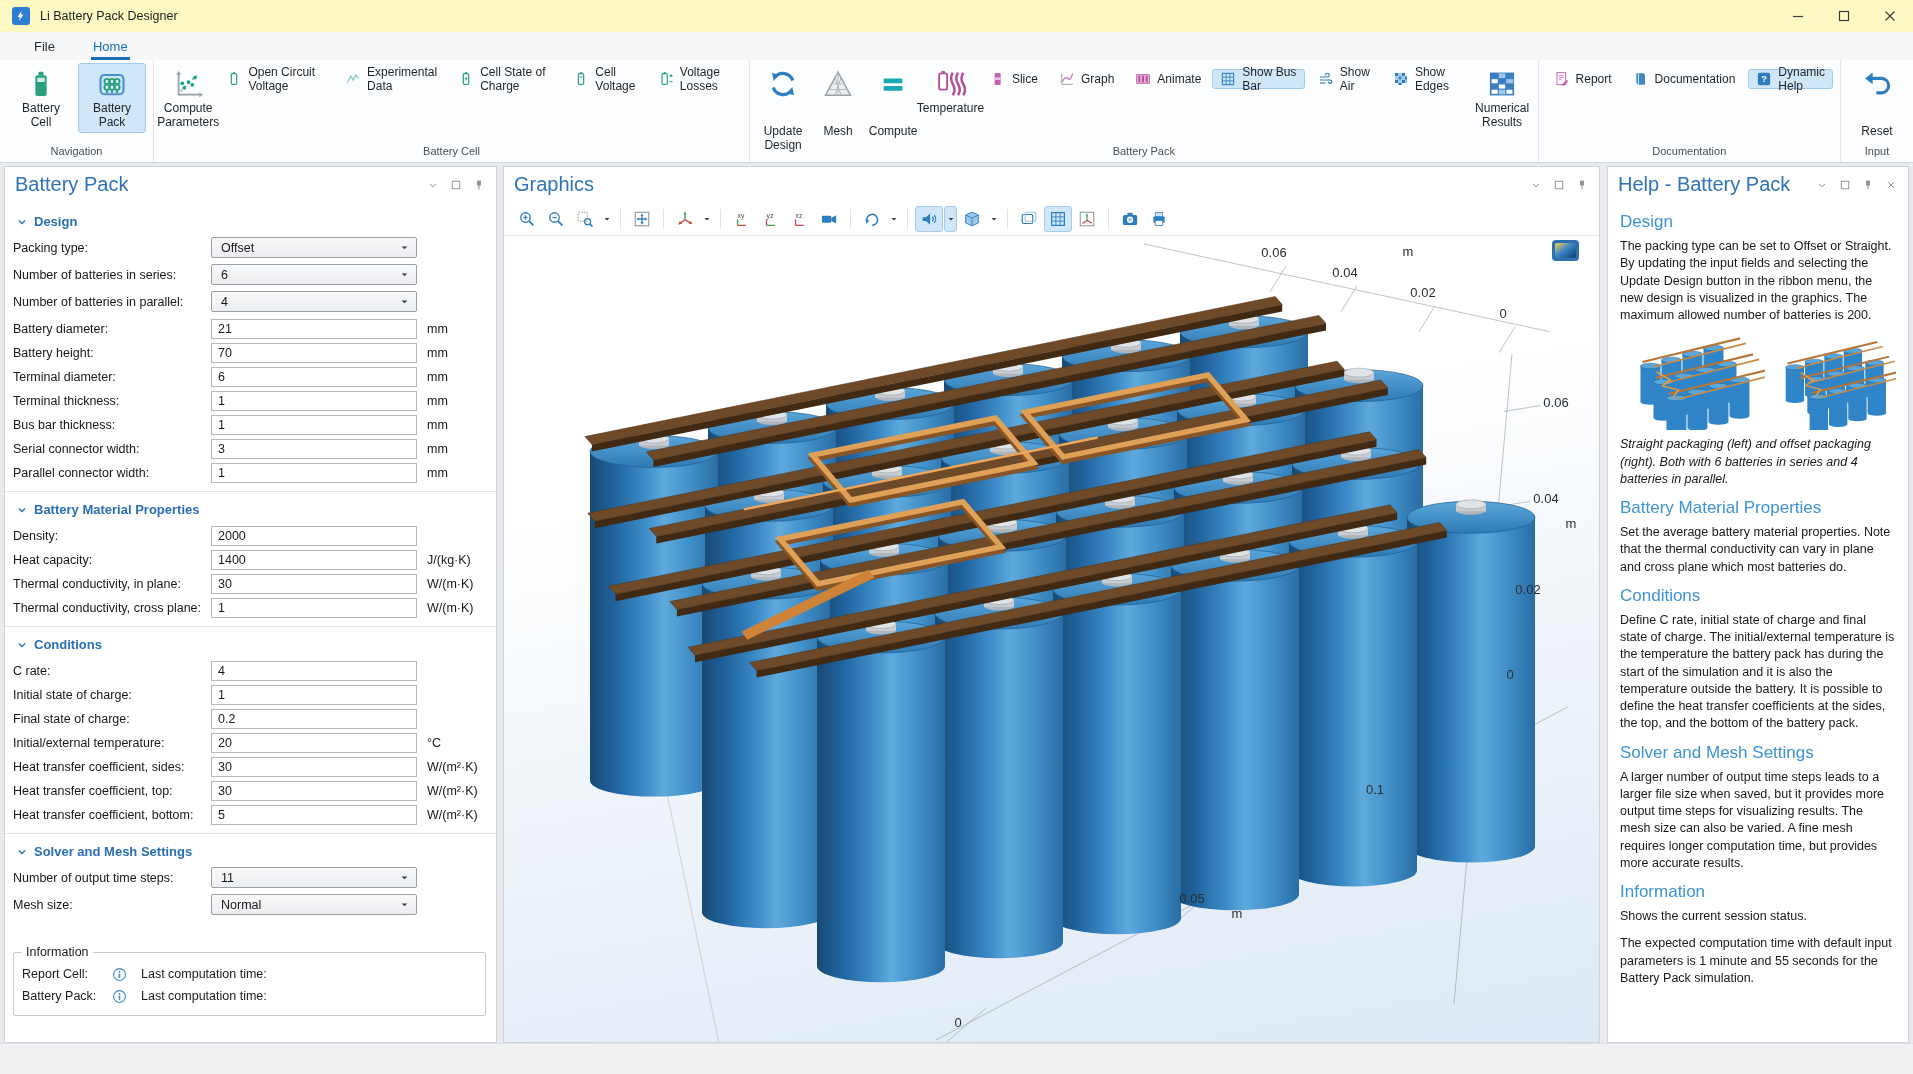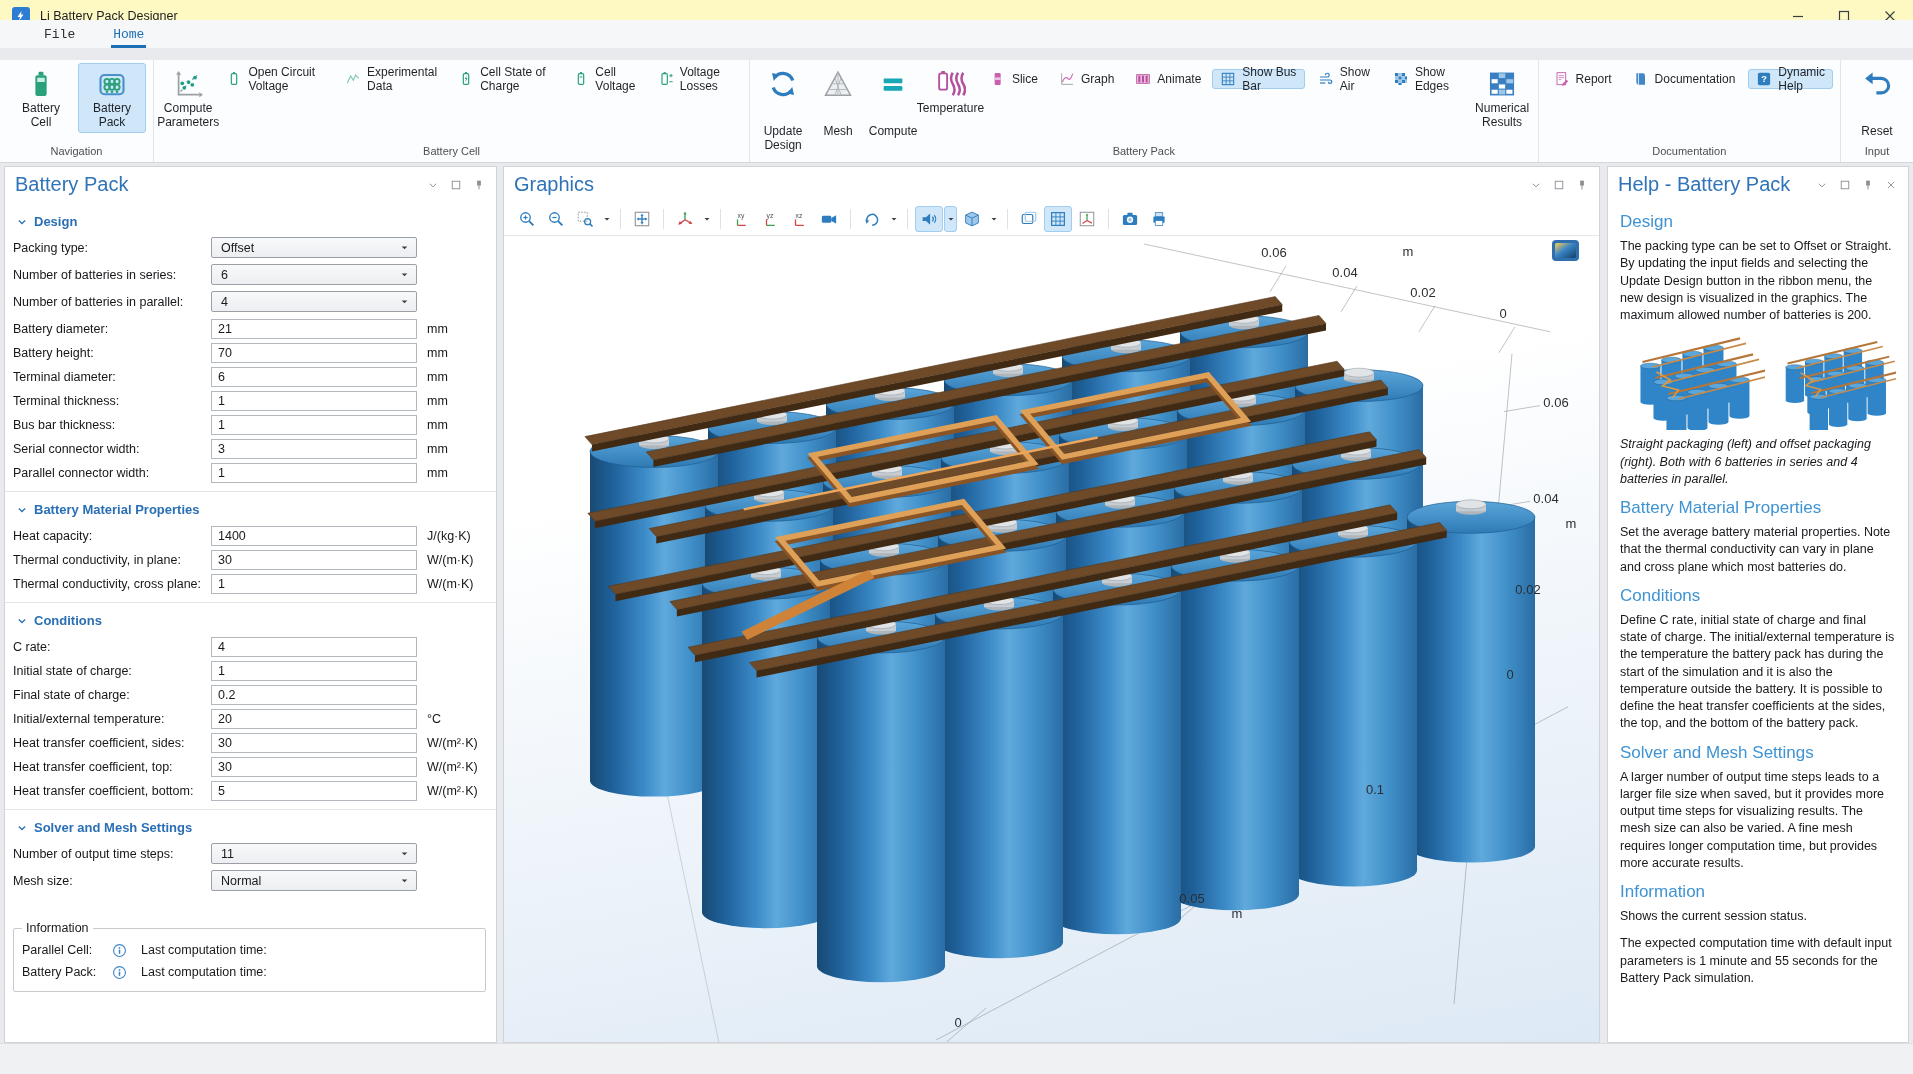--- a/index.html
+++ b/index.html
@@ -7,22 +7,22 @@
        font-family:"Liberation Sans",sans-serif;background:#e8eaed;color:#1a1a1a;}
   
   .titlebar{position:absolute;left:0;top:0;width:100%;height:32px;background:#fef9c3;
             display:flex;align-items:center;border-bottom:1px solid #eceef0;}
   .appicon{width:18px;height:18px;margin:0 10px 0 12px;border-radius:3px;background:#2d7dd2;
            display:flex;align-items:center;justify-content:center;}
   .apptitle{font-size:12.5px;color:#1b1e21;}
   .wincontrols{margin-left:auto;display:flex;height:32px;}
   .winbtn{width:46px;height:32px;display:flex;align-items:center;justify-content:center;}
   
-  .tabrow{position:absolute;top:20px;left:0;width:100%;height:28px;background:#f5f7f9;
-          display:flex;align-items:stretch;padding-left:40px;gap:30px;box-sizing:border-box;font-family:Liberation Mono, monospace;}
+  .tabrow{position:absolute;top:32px;left:0;width:100%;height:28px;background:#f5f7f9;
+          display:flex;align-items:stretch;padding-left:30px;gap:30px;box-sizing:border-box;}
   .tab{font-size:13px;display:flex;align-items:center;position:relative;color:#2b2f33;padding:0 4px;}
   .tab.active{color:#1b6fb5;}
   .tab.active::after{content:"";position:absolute;left:2px;right:2px;bottom:0;height:3px;background:#1b6fb5;}
   
   .ribbon{position:absolute;top:60px;left:0;width:100%;height:103px;background:#fcfdfe;
           border-bottom:1px solid #d5d8db;display:flex;box-sizing:border-box;}
   .rgroup{display:flex;flex-direction:column;height:102px;box-sizing:border-box;}
   .rgroup + .rgroup{border-left:1px solid #e3e5e8;}
   .rgroup-body{display:flex;align-items:flex-start;padding:3px 7px 0;gap:3px;height:84px;box-sizing:border-box;}
   .rgroup-label{height:17px;text-align:center;font-size:11px;color:#4a4f54;line-height:15px;}
@@ -567,20 +567,27 @@
         <span class="funit">mm</span>
       </div>
       <div class="sectsep"></div>
       <div class="sect">
         <svg width="10" height="10" viewBox="0 0 16 16">
           <path d="M3 5.5 8 10.5 13 5.5" fill="none" stroke="#2a6fb5" stroke-width="2"></path>
         </svg>
         <span>Battery Material Properties</span>
       </div>
       <div class="frow">
+        <span class="flabel">Density:</span>
+        <div class="tinput">
+          <span>2000</span>
+        </div>
+        <span class="funit"></span>
+      </div>
+      <div class="frow">
         <span class="flabel">Heat capacity:</span>
         <div class="tinput">
           <span>1400</span>
         </div>
         <span class="funit">J/(kg·K)</span>
       </div>
       <div class="frow">
         <span class="flabel">Thermal conductivity, in plane:</span>
         <div class="tinput">
           <span>30</span>
@@ -675,21 +682,21 @@
               <path d="M3 6 8 11 13 6" fill="#3a3f44"></path>
             </svg></span>
         </div>
         <span class="funit"></span>
       </div>
     </div>
   <fieldset class="infobox">
     <legend>Information</legend>
     <div id="infoRows">
         <div class="irow">
-          <span class="ilabel">Parallel Cell:</span>
+          <span class="ilabel">Report Cell:</span>
           <span class="icon">
             <svg width="15" height="15" viewBox="0 0 24 24">
               <circle cx="12" cy="12" r="9.5" fill="none" stroke="#3f87c9" stroke-width="1.8"></circle>
               <circle cx="12" cy="7.8" r="1.4" fill="#3f87c9"></circle>
               <rect x="10.8" y="10.4" width="2.4" height="7" rx="1.1" fill="#3f87c9"></rect>
             </svg>
           </span>
           <span class="itext">Last computation time:</span>
         </div>
         <div class="irow">

